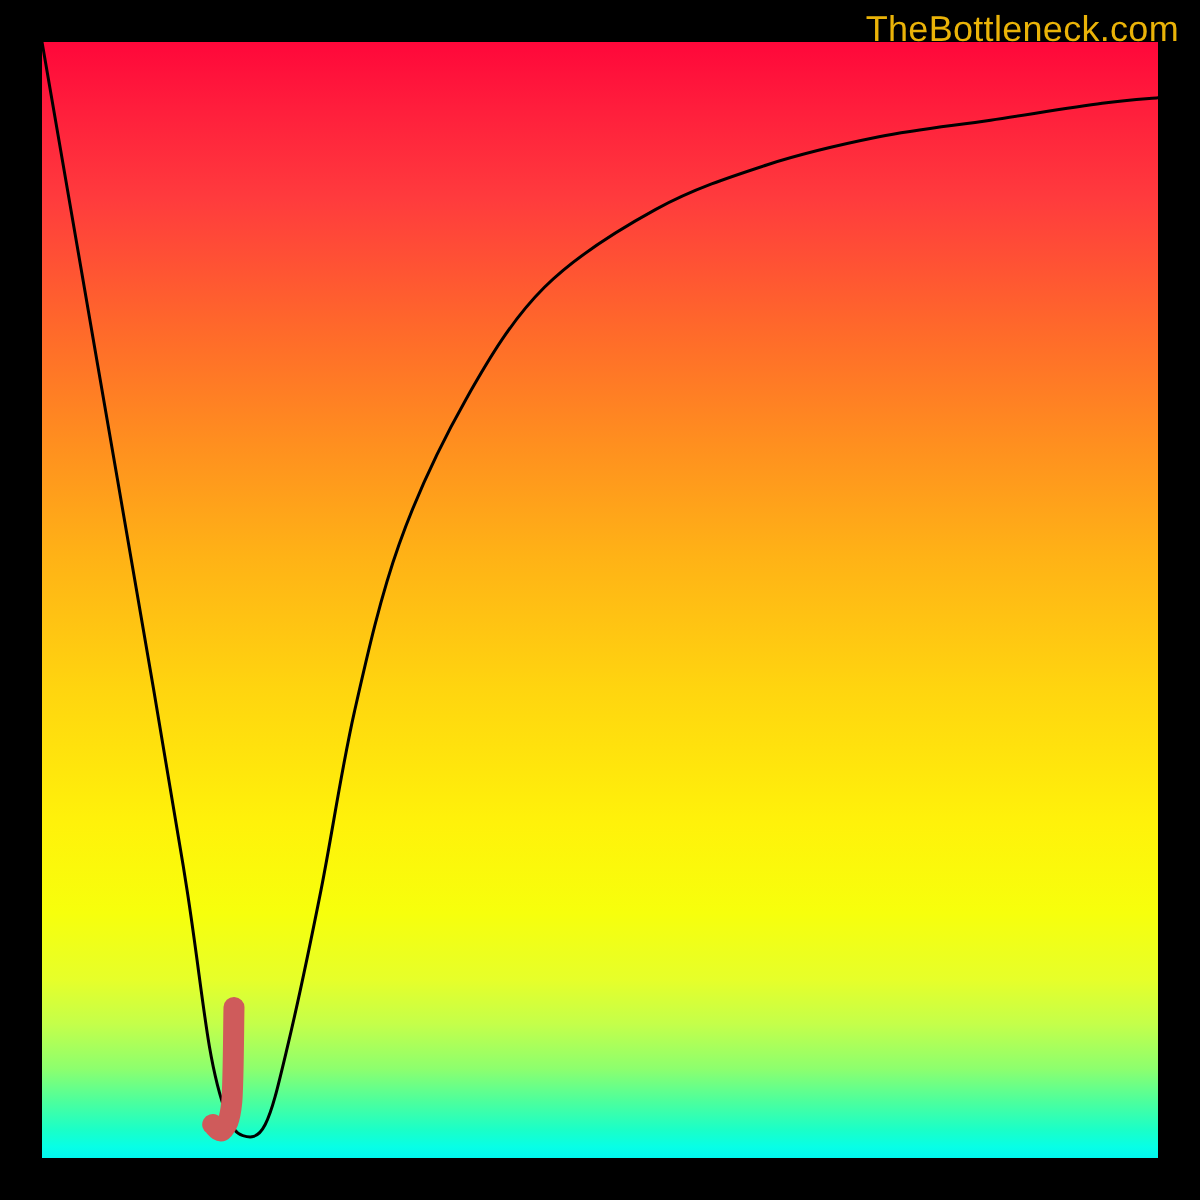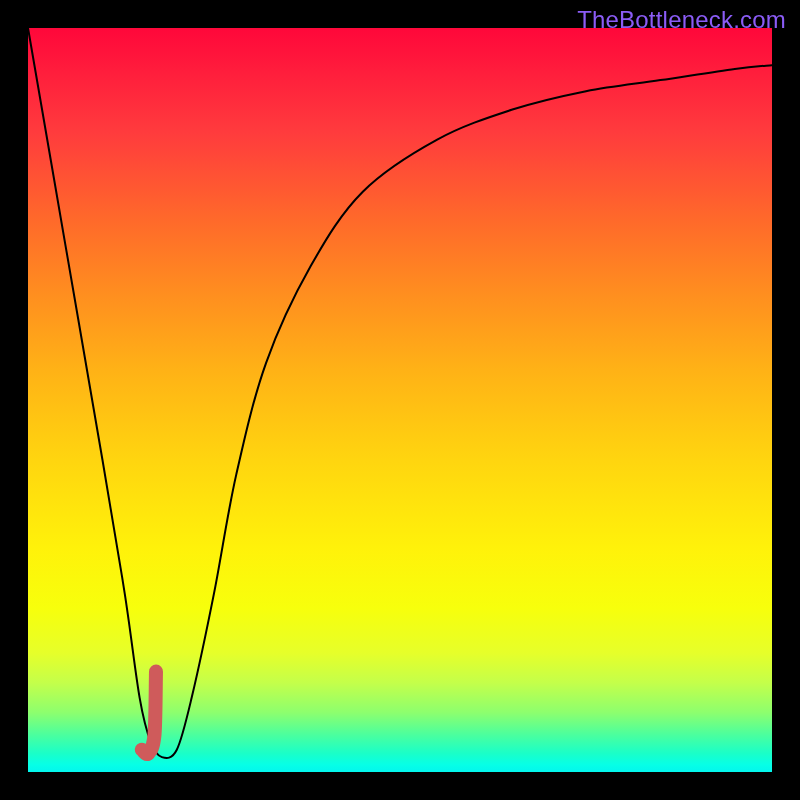--- a/index.html
+++ b/index.html
@@ -48,21 +48,21 @@
       #07ffe6 99%,
       #02f6ee 100%
     );
   }
   .watermark {
     position: absolute;
     top: 6px;
     right: 14px;
     font-family: Arial, Helvetica, sans-serif;
     font-size: 24px;
-    color: #8b5cf6;
+    color: #eab308;
     letter-spacing: 0.2px;
     user-select: none;
   }
   svg.curve {
     position: absolute;
     inset: 0;
     width: 100%;
     height: 100%;
   }
 </style>

